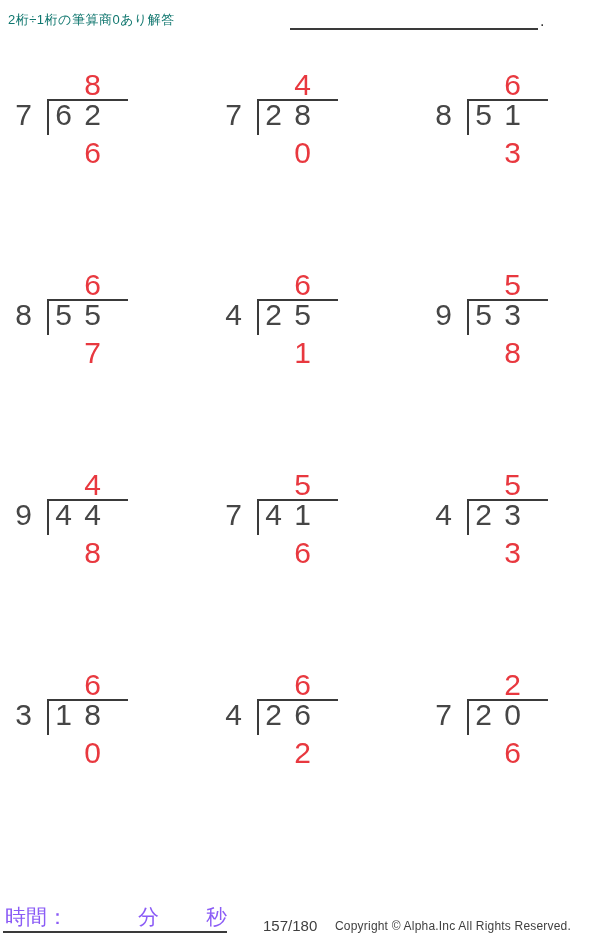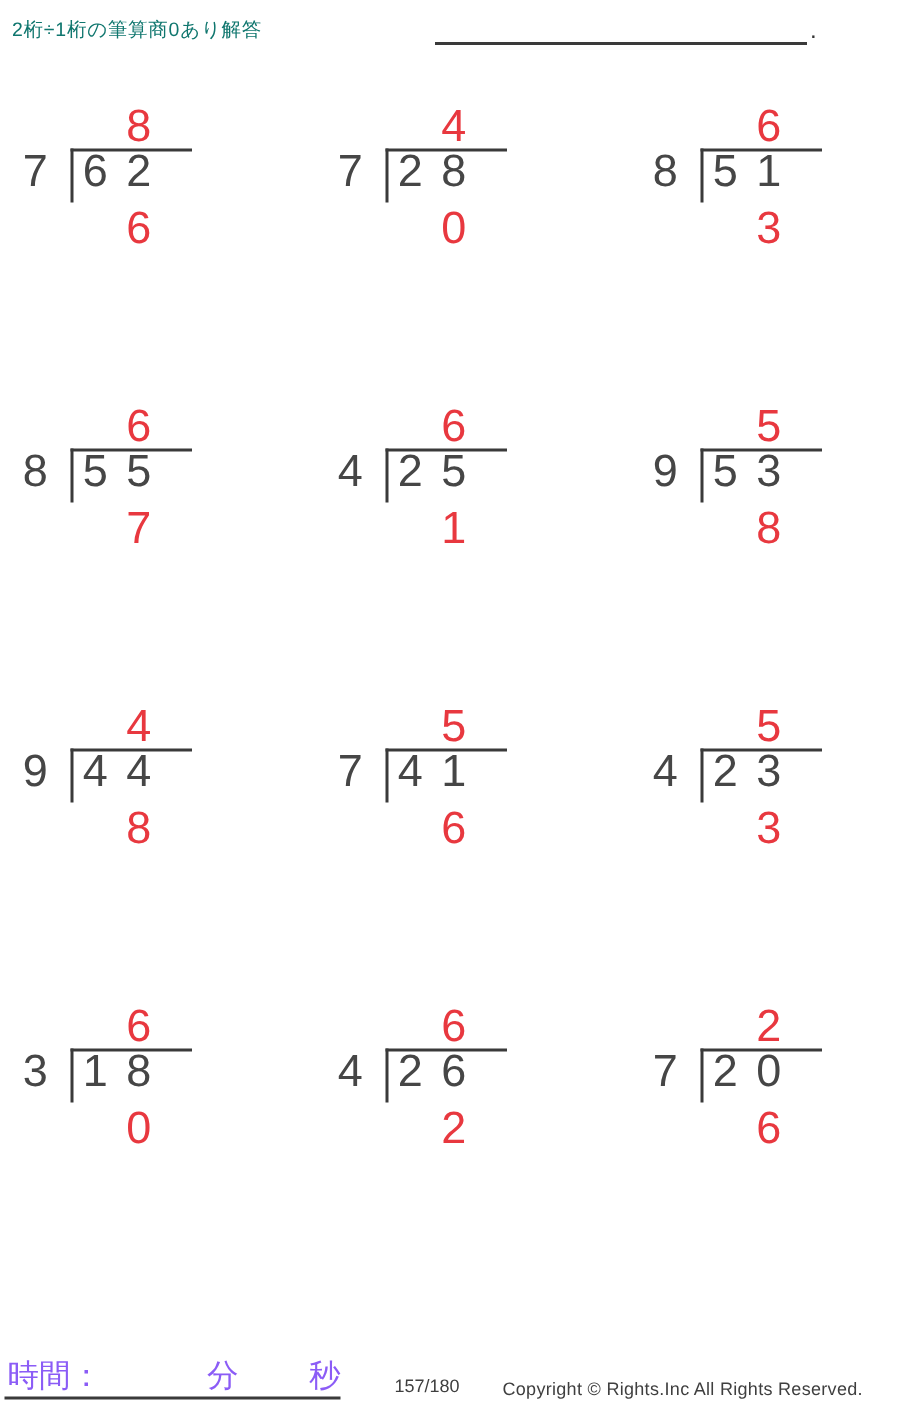--- a/index.html
+++ b/index.html
@@ -70,21 +70,21 @@
     width: 224px; height: 26px;
     border-bottom: 2px solid #3a3a3a;
     display: flex; align-items: flex-end;
     font-size: 21px; color: #8b5cf6;
   }
   .time-label { margin-left: 2px; }
   .time-spacer-1 { width: 70px; }
   .time-spacer-2 { width: 47px; }
   .page-indicator {
     position: absolute; left: 263px; top: 917px;
-    font-size: 12px; color: #3f3f3f;
+    font-size: 15px; color: #3f3f3f;
   }
   .copyright {
     position: absolute; left: 335px; top: 919px;
     font-size: 12px; color: #3f3f3f; letter-spacing: 0.2px;
   }
 </style>
 </head>
 <body>
 
 <div class="title">2桁÷1桁の筆算商0あり解答</div>
@@ -290,13 +290,13 @@
 
 <div class="time-row">
   <span class="time-label">時間：</span>
   <span class="time-spacer-1"></span>
   <span>分</span>
   <span class="time-spacer-2"></span>
   <span>秒</span>
 </div>
 
 <div class="page-indicator">157/180</div>
-<div class="copyright">Copyright © Rights.Inc All Rights Reserved.</div>
+<div class="copyright">Copyright © Alpha.Inc All Rights Reserved.</div>
 
 </body></html>

